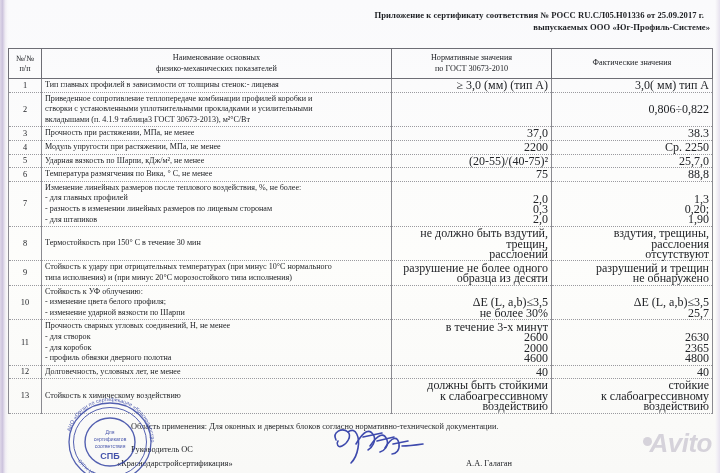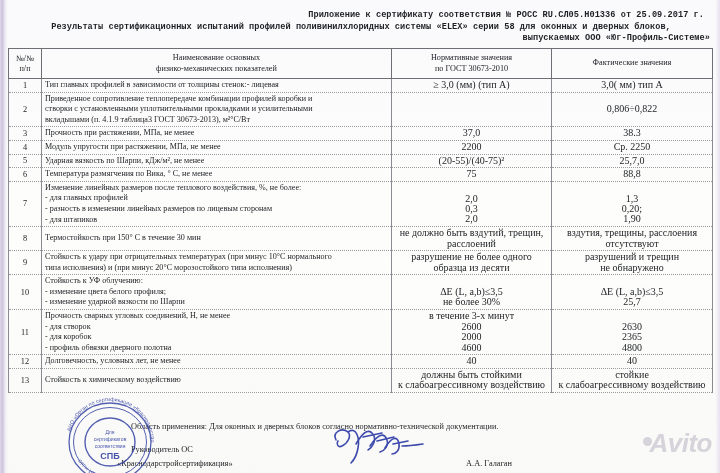--- a/index.html
+++ b/index.html
@@ -51,21 +51,20 @@
     top: 10px;
     text-align: center;
   }
   .hdr-line {
     font-weight: bold;
     font-size: 8.6px;
     line-height: 11.5px;
     letter-spacing: 0.05px;
     color: #1e2024;
     white-space: nowrap;
-    font-family: Liberation Mono, monospace;
   }
   .hdr-line-1 { text-align: right; padding-right: 6px; }
   .hdr-line-2 { text-align: center; }
   .hdr-line-3 { text-align: right; }
 
   
   #tbl {
     position: absolute;
     left: 8px;
     top: 48px;
@@ -98,21 +97,21 @@
     font-weight: normal;
     padding: 4px 4px;
     line-height: 10.5px;
     font-size: 8.2px;
     text-align: center;
   }
   #tbl thead th.th-num { line-height: 10px; }
 
   td.num  { text-align: center; font-size: 8.3px; }
   td.name { text-align: left; line-height: 10.6px; font-size: 8.1px; }
-  td.val  { text-align: center; line-height: 10.4px; font-size: 10px; }
+  td.val  { text-align: right; line-height: 10.4px; font-size: 12px; }
 
   .mline { display: block; }
 
   
   #footer {
     position: absolute;
     left: 0;
     top: 418px;
     width: 588px;
     height: 55px;
@@ -201,21 +200,20 @@
 </head>
 <body>
 
 <div id="page">
   <div id="paper-tint"></div>
   <div id="scan-edge-left"></div>
   <div id="scan-edge-right"></div>
 
   <div class="hdr">
     <div class="hdr-line hdr-line-1">Приложение к сертификату соответствия № РОСС RU.СЛ05.Н01336 от 25.09.2017 г.</div>
-    <div class="hdr-line hdr-line-2">Результаты сертификационных испытаний профилей поливинилхлоридных системы «ELEX» серии 58 для оконных и дверных блоков,</div>
     <div class="hdr-line hdr-line-3">выпускаемых ООО «Юг-Профиль-Системе»</div>
   </div>
 
   <table id="tbl">
     <colgroup>
       <col class="c-num">
         <col class="c-name">
         <col class="c-norm">
         <col class="c-fact">
     </colgroup>

